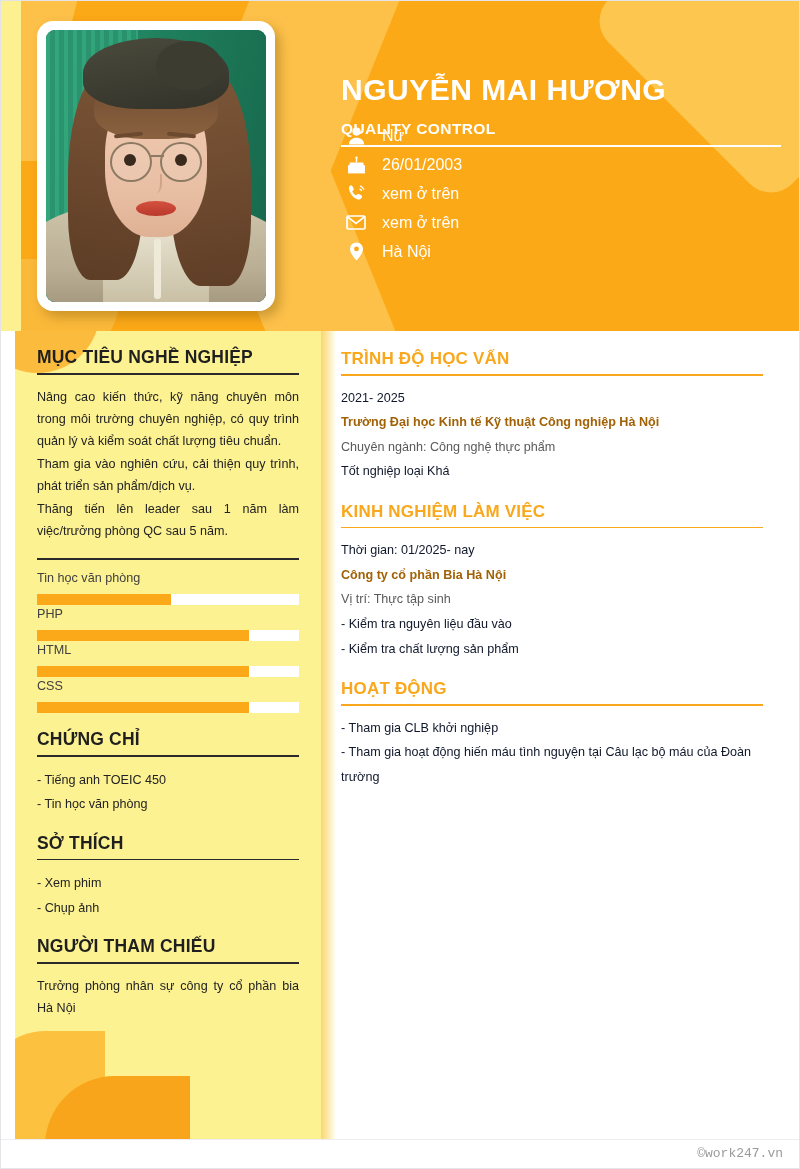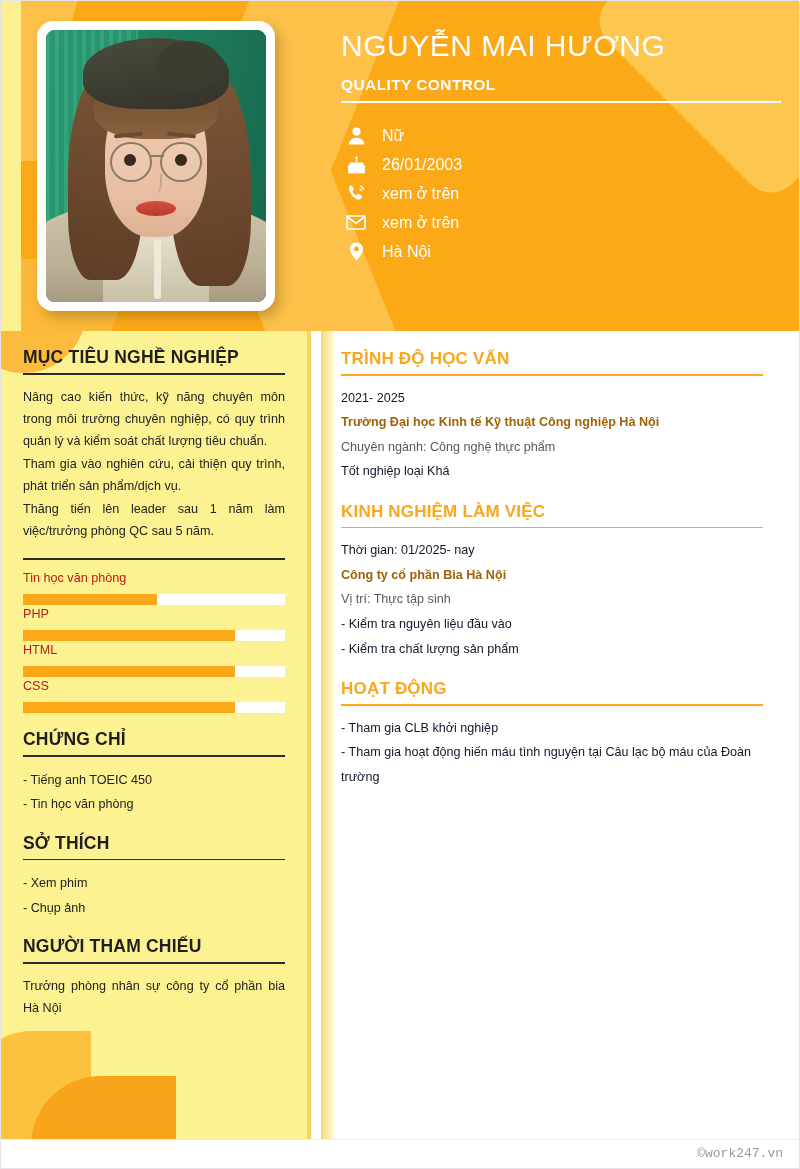--- a/index.html
+++ b/index.html
@@ -125,43 +125,43 @@
   #ph-browL { left:31%; transform:rotate(-6deg); }
   #ph-browR { left:55%; transform:rotate(6deg); }
   #ph-nose { position:absolute; left:47.5%; top:53%; width:5%; height:7%;
      border-right:2px solid rgba(180,130,100,.45); border-radius:0 0 50% 0; }
   #ph-lip { position:absolute; left:41%; top:63%; width:18%; height:5.5%;
      background:linear-gradient(180deg,#d4513f,#b9392c); border-radius:50%; }
 
   
   #name-block { position: absolute; left: 340px; top: 28px; width: 440px; z-index: 5; }
   #cv-name {
-    font-size: 30px; font-weight: normal; color: #ffffff;
-    letter-spacing: .5px; line-height: 1.15;
+    font-size: 30px; font-weight: bold; color: #ffffff;
+    letter-spacing: .5px; line-height: 1.15; margin-top: 44px;
   }
   #cv-role {
     margin-top: 12px;
     font-size: 15.5px; font-weight: bold; color: #ffffff; letter-spacing: .4px;
   }
   #name-rule { margin-top: 7px; height: 2px; background: #ffffff; width: 440px; }
 
   
   #contact-list { position: absolute; left: 342px; top: 120px; z-index: 5; }
   .contact-row { display: flex; align-items: center; height: 29px; }
   .contact-ico {
     width: 26px; height: 22px; display: flex; align-items: center; justify-content: center;
     margin-right: 13px; flex: none;
   }
   .contact-ico svg { display: block; }
   .contact-val { font-size: 16px; color: #ffffff; }
 
   
   #sidebar {
     position: absolute;
-    left: 0; top: 330px;
+    left: 14px; top: 330px;
     width: 306px; height: 810px;
     background: #fdf291;
     overflow: hidden;
   }
   #sb-shadow {
     position: absolute; left: 320px; top: 330px;
     width: 14px; height: 810px;
     background: linear-gradient(90deg, rgba(250,200,60,.75), rgba(253,242,145,.15));
   }
   #sb-edge {
@@ -194,21 +194,21 @@
   .sb-rule { height: 1.6px; background: #2a2a2a; width: 100%; margin-bottom: 11px; }
 
   .sb-para {
     font-size: 12.6px; color: #222; line-height: 1.78;
     text-align: justify; margin-bottom: 0px;
   }
   .sb-gap { height: 16px; }
   .sb-bullet { font-size: 12.6px; color: #222; line-height: 1.95; }
 
   
-  .skill-name { font-size: 12.6px; color: #b91c1c; margin: 2px 0 9px 0; }
+  .skill-name { font-size: 12.6px; color: #404040; margin: 2px 0 9px 0; }
   .skill-track {
     height: 11px; width: 100%; background: #ffffff;
   }
   .skill-fill { height: 11px; background: #fba919; }
 
   
   #main {
     position: absolute;
     left: 334px; top: 330px;
     width: 452px; height: 810px;

